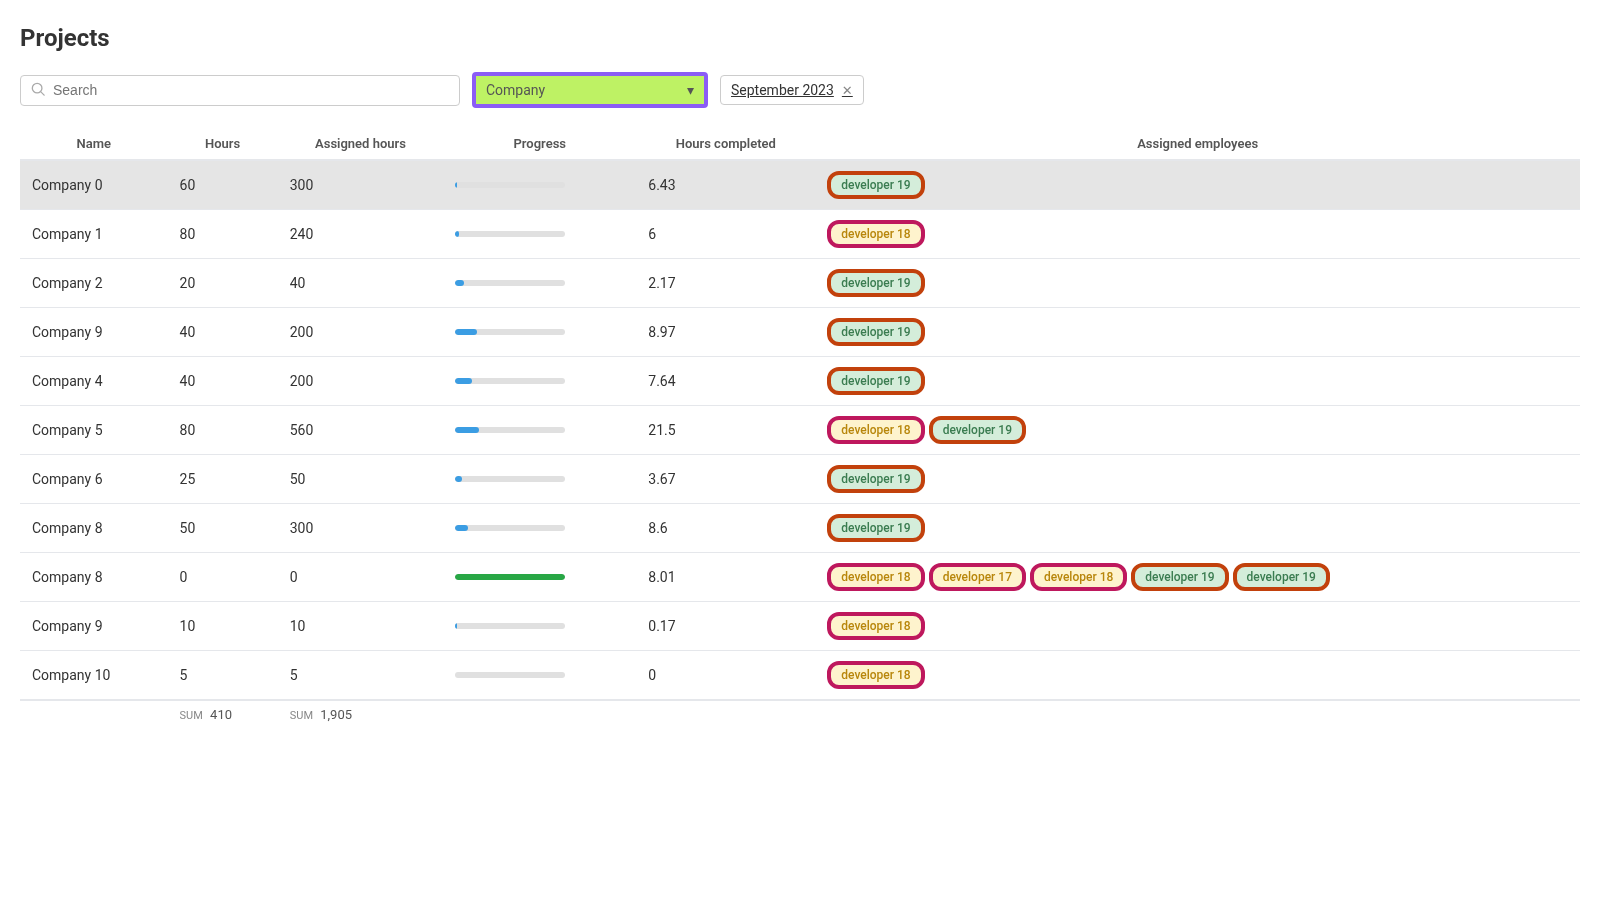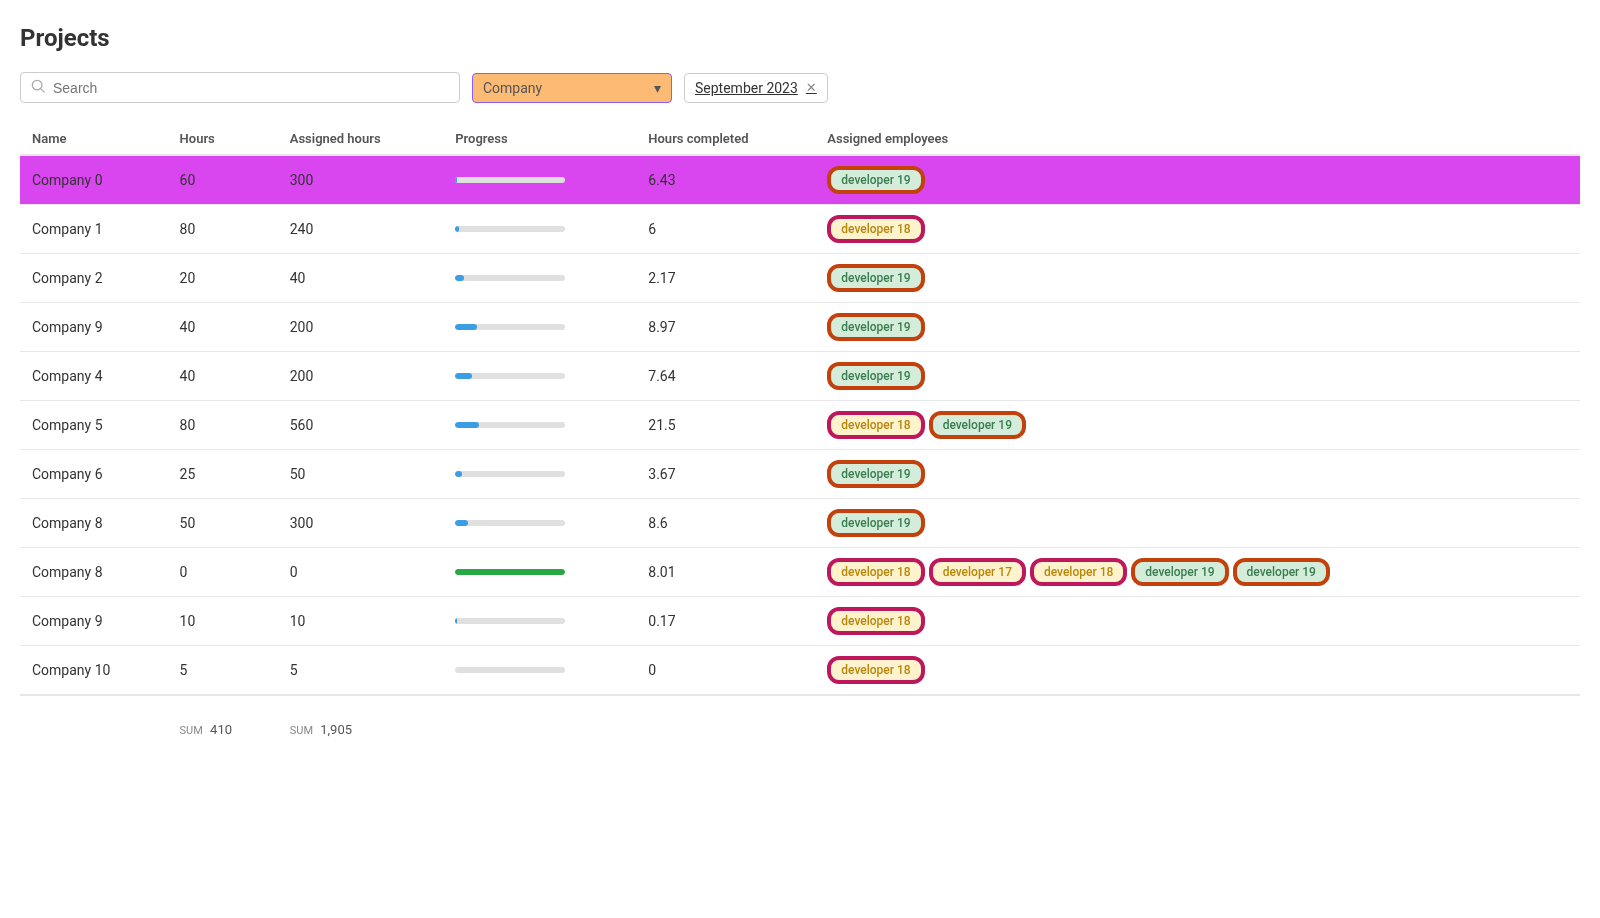--- a/index.html
+++ b/index.html
@@ -38,25 +38,25 @@
       color: #555;
       width: 100%;
     }
     .search-icon-svg {
       color: #aaa;
       flex-shrink: 0;
     }
     .company-select {
       display: flex;
       align-items: center;
-      border: 1px solid #8b5cf6;
+      border: 4px solid #8b5cf6;
       border-radius: 4px;
       padding: 6px 10px;
-      width: 200px;
-      background: #fdba74;
+      width: 236px;
+      background: #bef264;
       cursor: pointer;
       justify-content: space-between;
     }
     .company-select span {
       color: #555;
     }
     .date-badge {
       display: flex;
       align-items: center;
       border: 1px solid #ccc;
@@ -72,31 +72,31 @@
       font-size: 13px;
     }
     table {
       width: 100%;
       border-collapse: collapse;
     }
     thead tr {
       border-bottom: 2px solid #e5e7eb;
     }
     thead th {
-      text-align: left;
+      text-align: center;
       padding: 8px 12px;
       font-weight: 600;
       font-size: 13px;
       color: #555;
     }
     tbody tr {
       border-bottom: 1px solid #e5e7eb;
     }
     tbody tr:nth-child(1) {
-      background-color: #d946ef;
+      background-color: #e5e5e5;
     }
     tbody td {
       padding: 10px 12px;
       font-size: 14px;
       color: #333;
       vertical-align: middle;
     }
     .progress-bar-bg {
       width: 110px;
       height: 6px;
@@ -121,21 +121,21 @@
       color: #b8860b;
       border: 4px solid #be185d;
     }
     .tag-green {
       background: #d4edda;
       color: #3a7c50;
       border: 4px solid #c2410c;
     }
     .tfoot-row td {
       border-top: 2px solid #e5e7eb;
-      padding: 26px 12px;
+      padding: 6px 12px;
       font-size: 13px;
       color: #555;
     }
     .sum-label {
       font-size: 11px;
       text-transform: uppercase;
       color: #888;
       margin-right: 4px;
     }
   </style>

